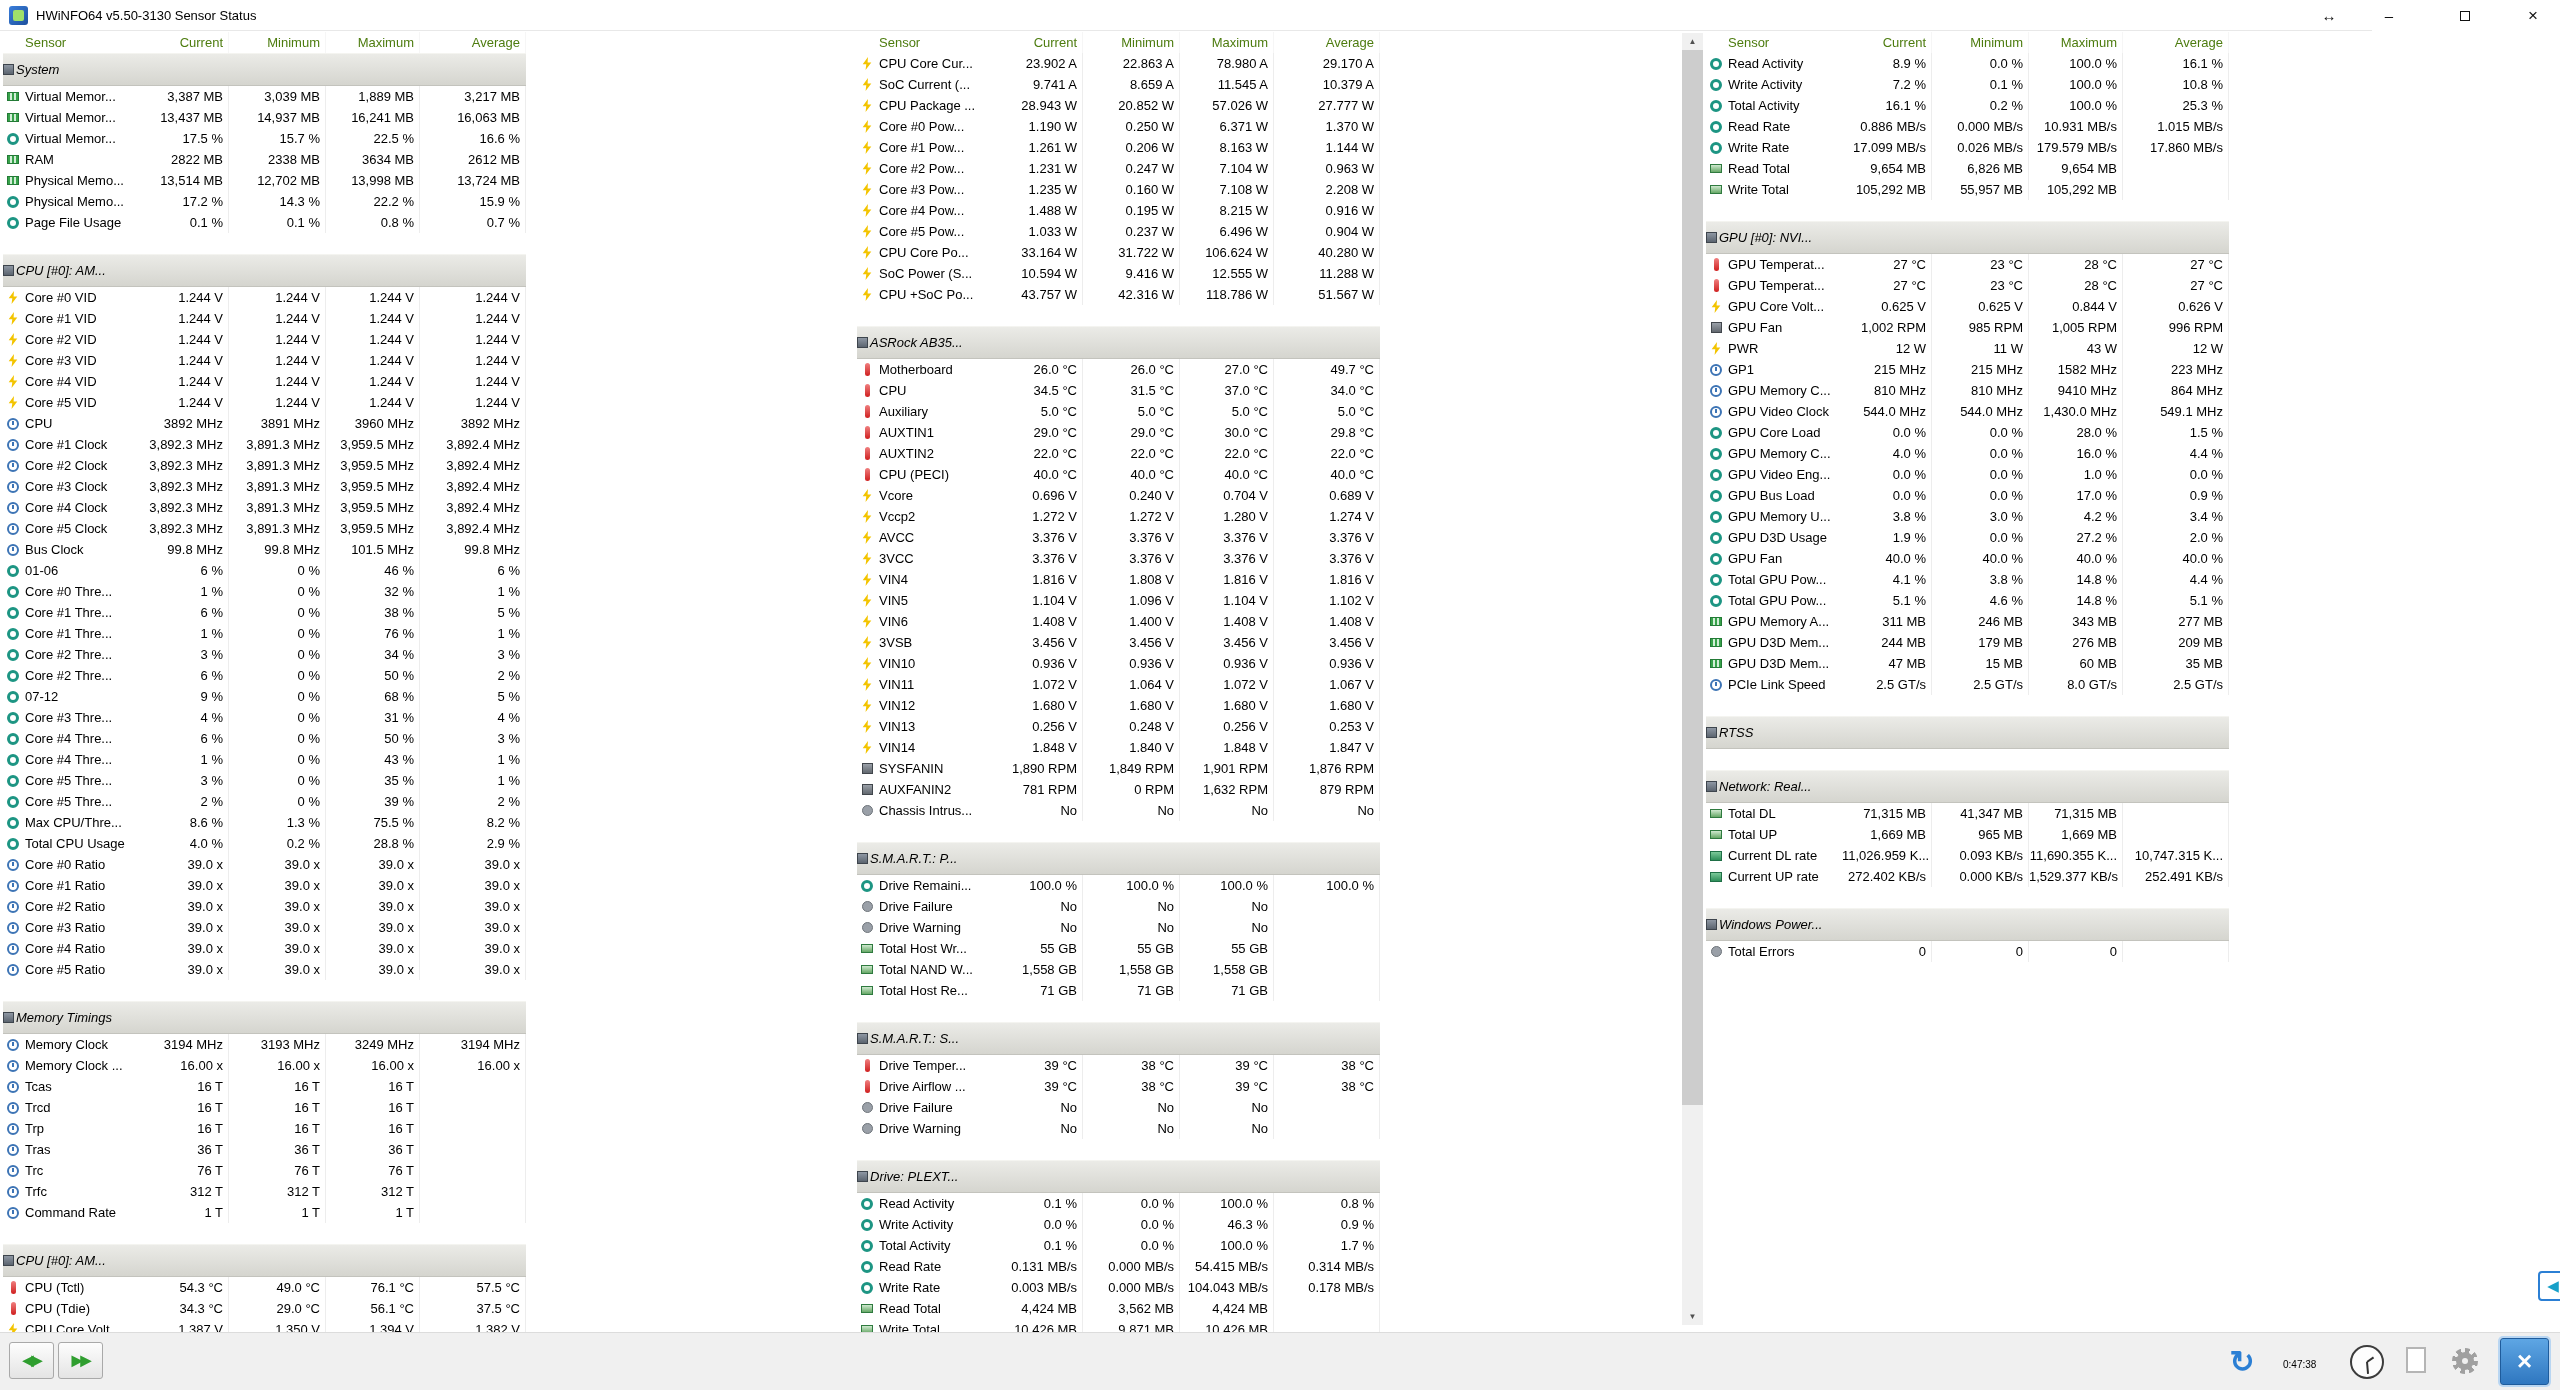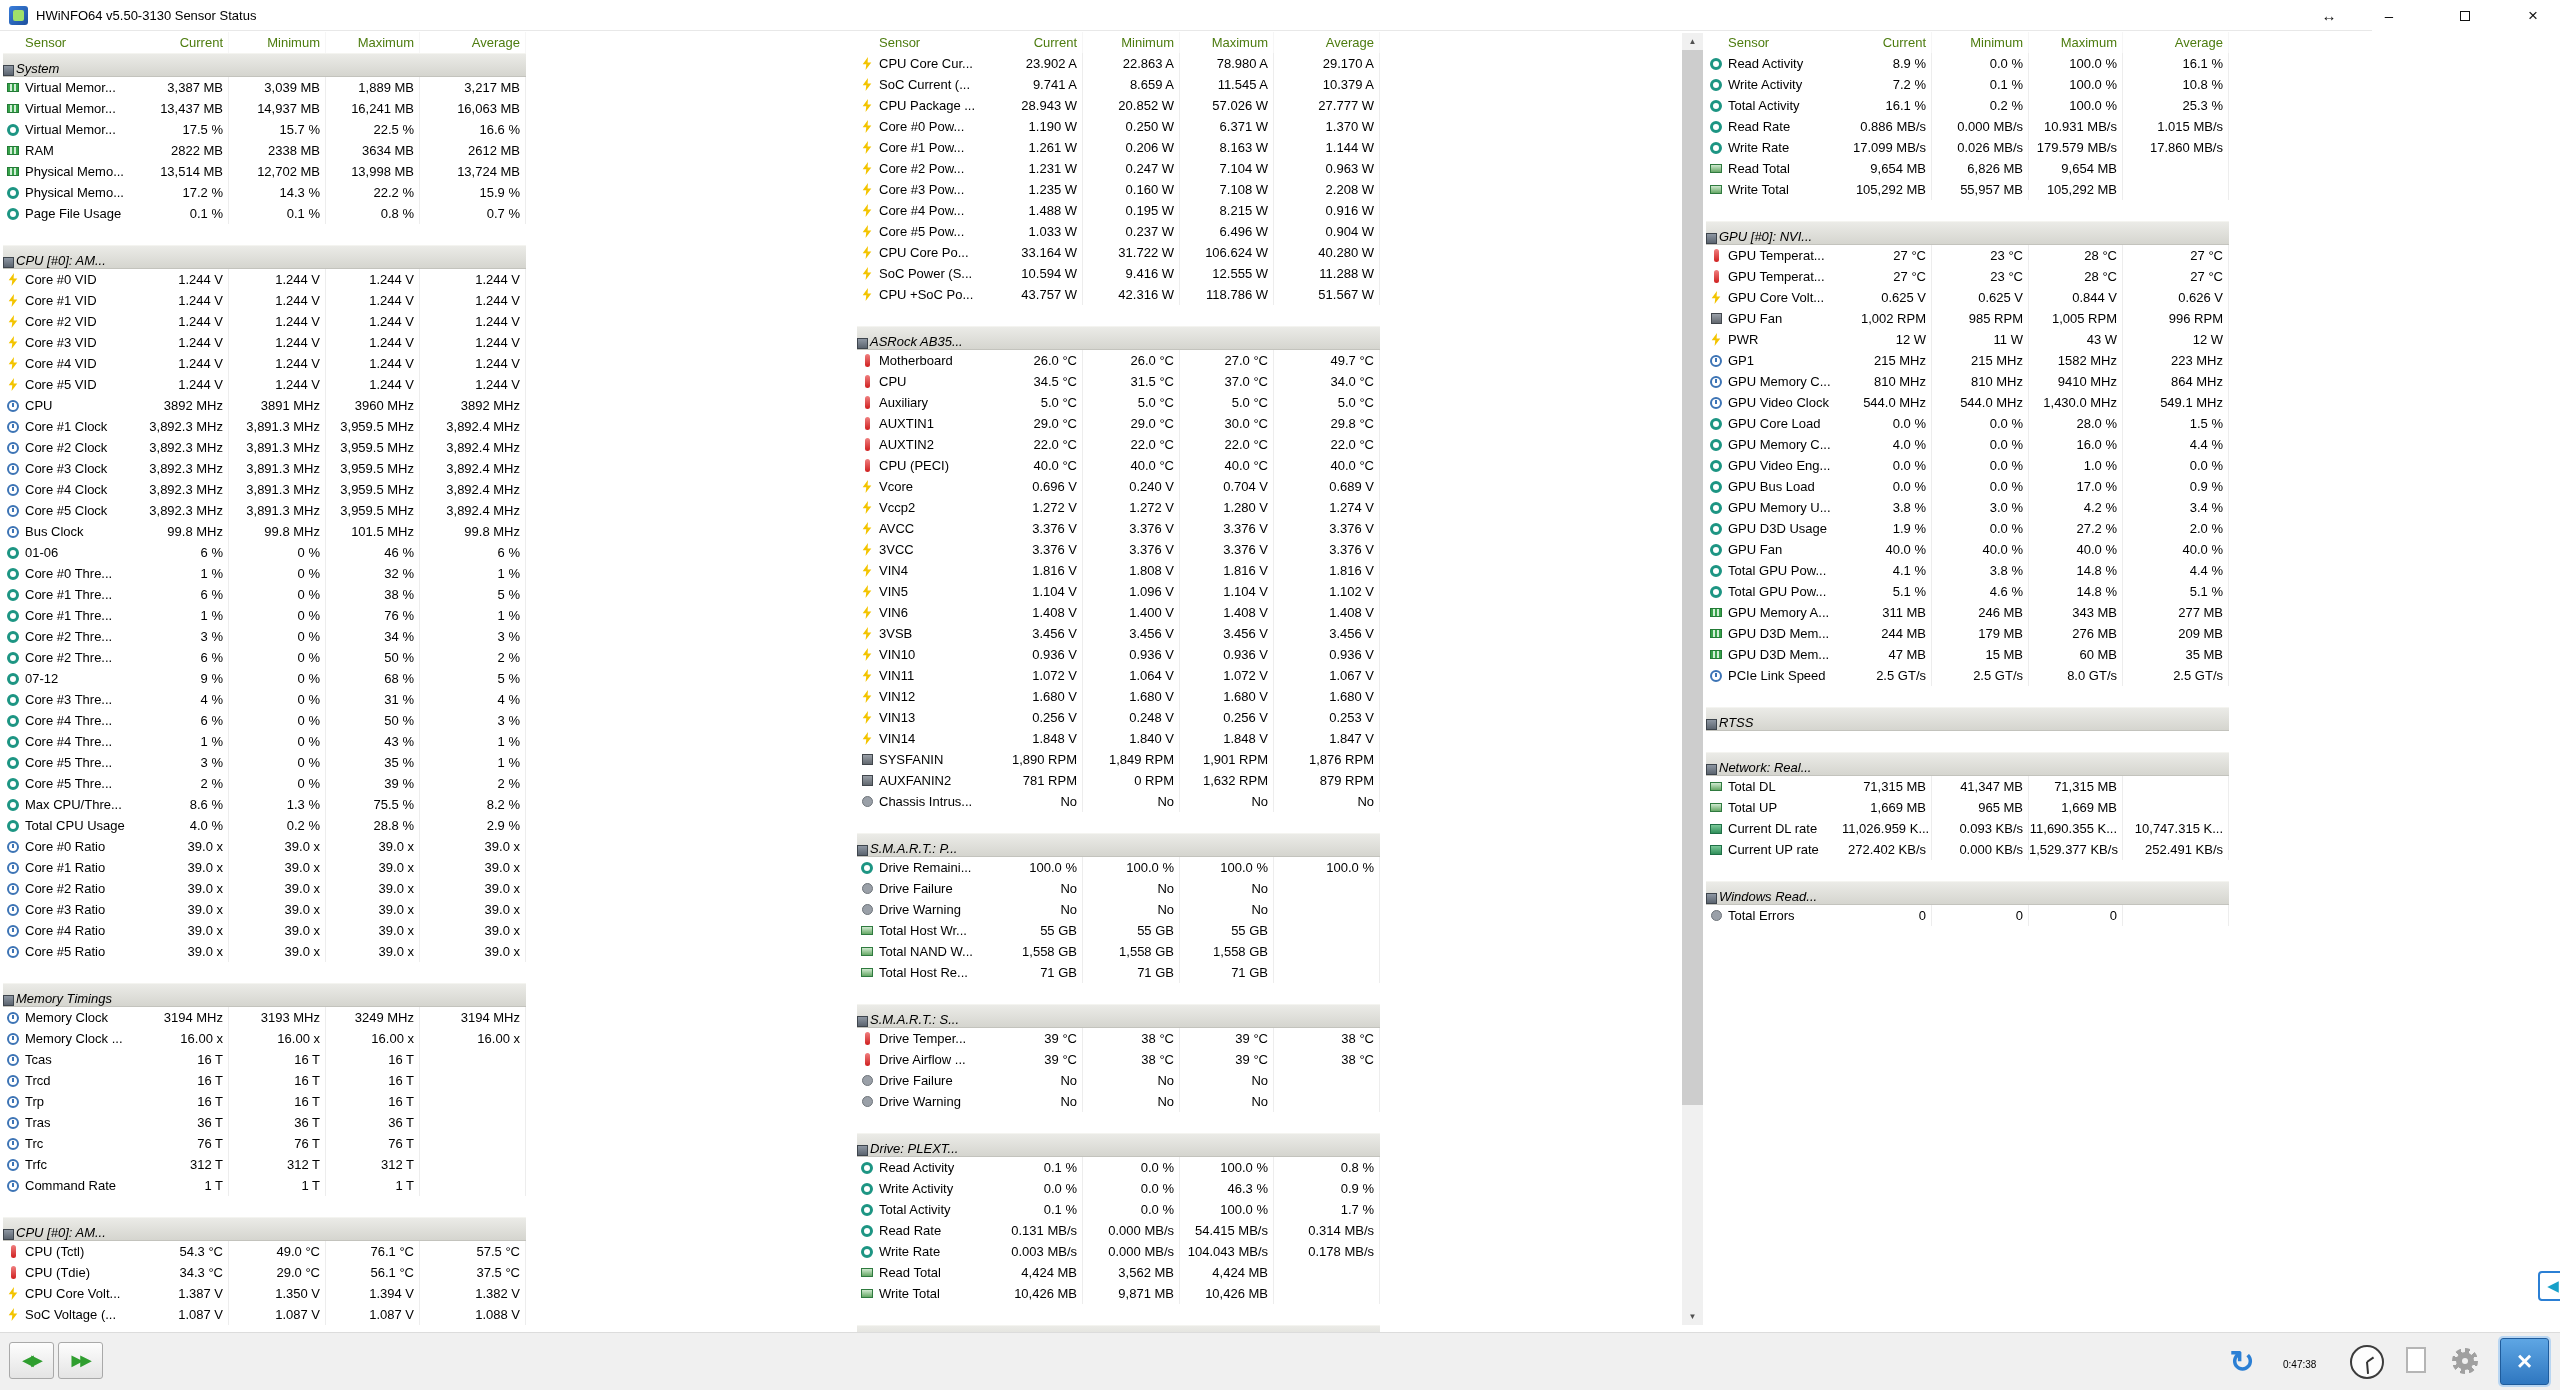--- a/index.html
+++ b/index.html
@@ -20,21 +20,21 @@
 .pane{position:absolute;top:0;width:523px;overflow:hidden}
 #pane1{left:3px}#pane2{left:857px}#pane3{left:1706px}
 
 .prow{display:grid;grid-template-columns:20px 1fr 90px 97px 94px 106px;height:21px;line-height:21px;padding-right:0}
 .lbl{overflow:hidden;white-space:nowrap;padding-left:2px}
 .val{text-align:right;padding-right:5px;border-right:1px solid #ededed;overflow:hidden;white-space:nowrap}
 .hrow .val{border-right:1px solid #f6f6f6}
 .hrow{color:#4d7c0f}
 .icel{display:flex;align-items:center;justify-content:center}
 
-.srow{display:flex;align-items:flex-end;height:24px;background:linear-gradient(#ebebe7,#d5d5cf);border-top:1px solid #f4f4f0;border-bottom:1px solid #c3c3bd}
+.srow{display:flex;align-items:center;height:33px;background:linear-gradient(#ebebe7,#d5d5cf);border-top:1px solid #f4f4f0;border-bottom:1px solid #c3c3bd}
 .slbl{font-style:italic;padding-left:2px;white-space:nowrap}
 .grow{height:21px}
 
 
 .ic{display:inline-block}
 .ic-chip{width:11px;height:11px;background:linear-gradient(#8e97a3,#5b646f);border:1px solid #3e454d}
 .ic-memory{width:12px;height:9px;border:1px solid #237a36;background:repeating-linear-gradient(90deg,#37a24a 0 2px,#d2eed7 2px 4px)}
 .ic-usage{width:12px;height:12px;border:3px solid #1d9583;border-radius:50%;background:#fff}
 .ic-clock{width:12px;height:12px;border:2px solid #3d74b5;border-radius:50%;background:#fff;position:relative}
 .ic-clock::after{content:"";position:absolute;left:3px;top:1px;width:2px;height:4px;background:#3d74b5}
@@ -1554,21 +1554,21 @@
         <span class="val">272.402 KB/s</span>
         <span class="val">0.000 KB/s</span>
         <span class="val">1,529.377 KB/s</span>
         <span class="val">252.491 KB/s</span>
       </div>
       <div class="grow"></div>
       <div class="srow">
         <span class="icel">
           <i class="ic ic-chip"></i>
         </span>
-        <span class="slbl">Windows Read...</span>
+        <span class="slbl">Windows Power...</span>
       </div>
       <div class="prow">
         <span class="icel">
           <i class="ic ic-info"></i>
         </span>
         <span class="lbl">Total Errors</span>
         <span class="val">0</span>
         <span class="val">0</span>
         <span class="val">0</span>
         <span class="val"></span>

